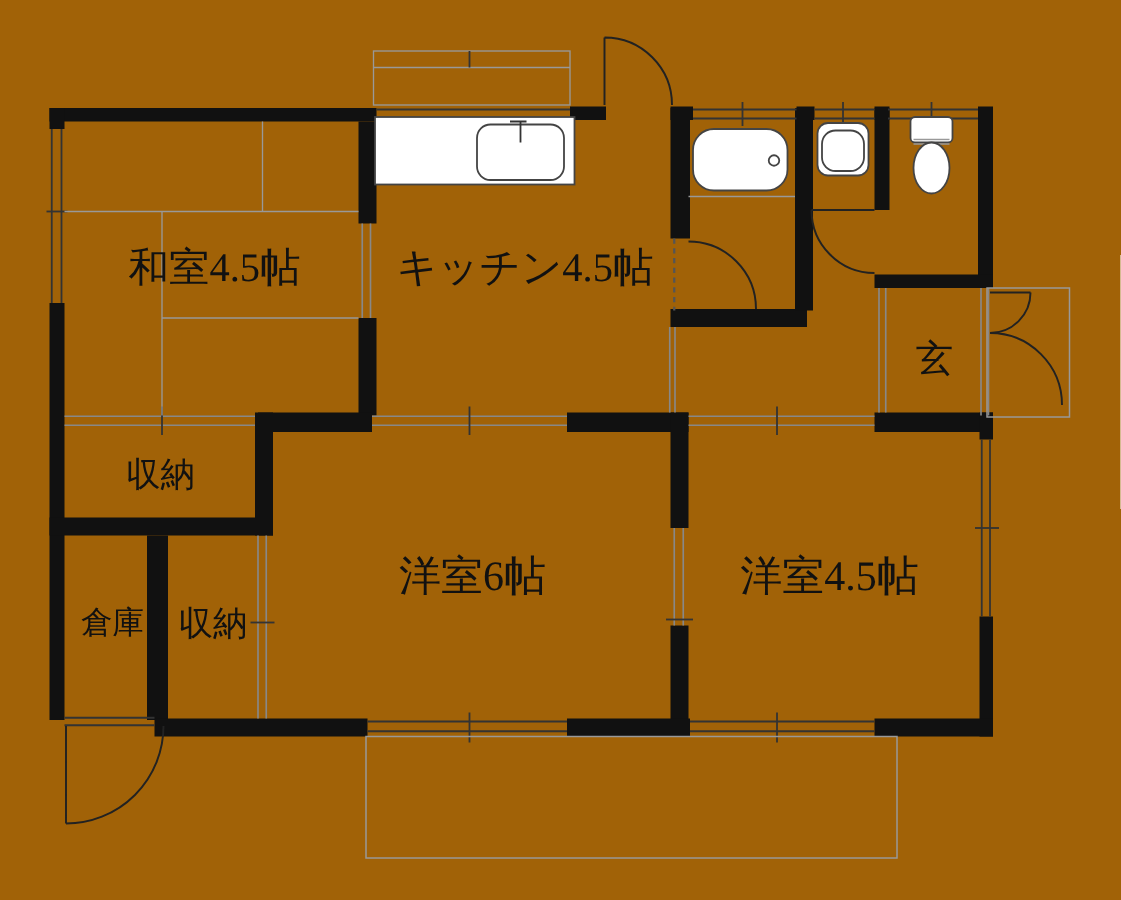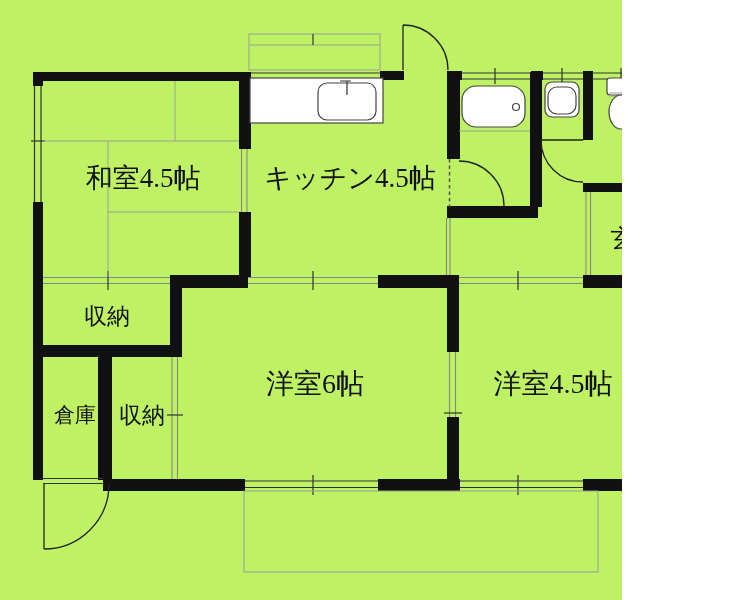--- a/index.html
+++ b/index.html
@@ -1,16 +1,16 @@
 <!DOCTYPE html>
 <html><head>
 <meta charset="utf-8">
 <style>
   html,body{margin:0;padding:0;background:#ffffff;}
-  .stage{position:relative;width:622px;height:600px;background:#bef264;overflow:hidden;
+  .stage{position:relative;width:747px;height:600px;background:#a16207;overflow:hidden;
          font-family:"Liberation Serif","DejaVu Serif",serif;}
   svg{display:block;}
   text{font-family:"Liberation Serif","DejaVu Serif",serif;fill:#111;}
   .wall{fill:#111;stroke:none;}
   .winline{stroke:#333;stroke-width:1.2;fill:none;}
   .grayline{stroke:#888;stroke-width:1.1;fill:none;}
   .tick{stroke:#333;stroke-width:1.2;fill:none;}
   .door{stroke:#222;stroke-width:1.3;fill:none;}
   .fixture{stroke:#444;stroke-width:1.2;fill:#fff;}
   .thinline{stroke:#999;stroke-width:0.9;fill:none;}

